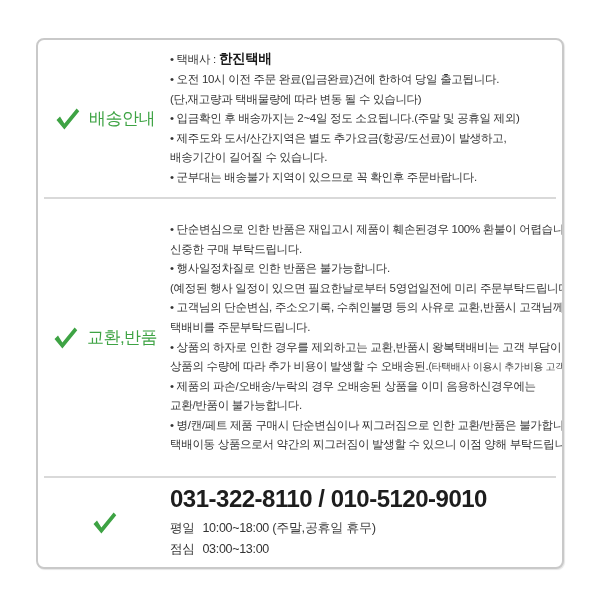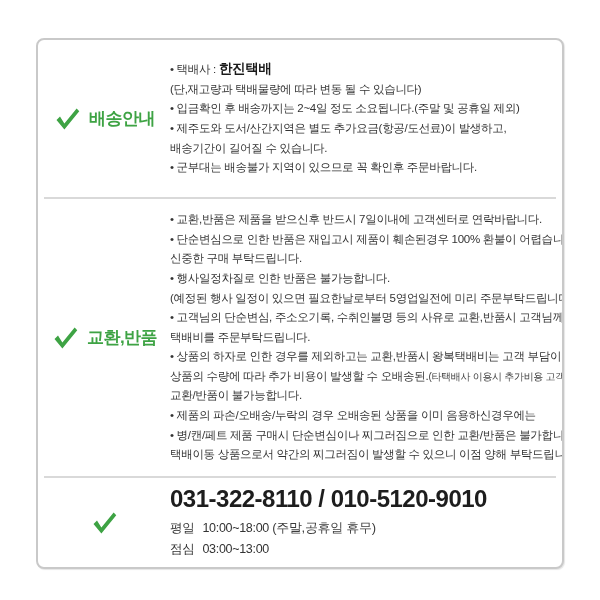--- a/index.html
+++ b/index.html
@@ -14,21 +14,21 @@
   .sec-shipping{height:157px;}
   .sec-returns{height:277px;}
   .sec-support{flex:1;}
   .divider{height:2px;background:#d9d9d9;margin:0 6px;flex:0 0 auto;}
   .label-col{
     flex:0 0 132px;display:flex;align-items:center;justify-content:center;
     gap:8px;
   }
   .check{width:28px;height:28px;flex:0 0 auto;}
   .sec-label{
-    color:#3ea344;font-weight:bold;font-size:17px;letter-spacing:-0.5px;
+    color:#3ea344;font-weight:normal;font-size:17px;letter-spacing:-0.5px;
     white-space:nowrap;
   }
   .content-col{flex:1;display:flex;flex-direction:column;justify-content:center;
     padding-right:7px;}
   .line{
     margin:0;font-size:11.5px;line-height:19.6px;color:#333333;
     letter-spacing:-0.3px;white-space:nowrap;
   }
   .strong{font-size:13.5px;font-weight:bold;color:#1a1a1a;}
   .small{font-size:10px;color:#3c3c3c;}
@@ -49,49 +49,49 @@
 
   <div class="section sec-shipping">
     <div class="label-col">
       <svg class="check" viewBox="0 0 32 32">
         <path d="M4 17 L8 13 L13 21 L27 4 L30 7 L13 28 Z" fill="#3ea344"></path>
       </svg>
       <span class="sec-label">배송안내</span>
     </div>
     <div class="content-col">
       <p class="line"><span>• 택배사 : </span><span class="strong">한진택배</span></p>
+      <p class="line">• 오전 10시 이전 주문 완료(입금완료)건에 한하여 당일 출고됩니다.</p>
       <p class="line">(단,재고량과 택배물량에 따라 변동 될 수 있습니다)</p>
       <p class="line">• 입금확인 후 배송까지는 2~4일 정도 소요됩니다.(주말 및 공휴일 제외)</p>
       <p class="line">• 제주도와 도서/산간지역은 별도 추가요금(항공/도선료)이 발생하고,</p>
       <p class="line">배송기간이 길어질 수 있습니다.</p>
       <p class="line">• 군부대는 배송불가 지역이 있으므로 꼭 확인후 주문바랍니다.</p>
     </div>
   </div>
 
   <div class="divider"></div>
 
   <div class="section sec-returns">
     <div class="label-col">
       <svg class="check" viewBox="0 0 32 32">
         <path d="M4 17 L8 13 L13 21 L27 4 L30 7 L13 28 Z" fill="#3ea344"></path>
       </svg>
       <span class="sec-label">교환,반품</span>
     </div>
     <div class="content-col">
-      <p class="line">• 교환,반품은 제품을 받으신후 반드시 7일이내에 고객센터로 연락바랍니다.</p>
       <p class="line">• 단순변심으로 인한 반품은 재입고시 제품이 훼손된경우 100% 환불이 어렵습니다.</p>
       <p class="line">신중한 구매 부탁드립니다.</p>
       <p class="line">• 행사일정차질로 인한 반품은 불가능합니다.</p>
       <p class="line">(예정된 행사 일정이 있으면 필요한날로부터 5영업일전에 미리 주문부탁드립니다.)</p>
       <p class="line">• 고객님의 단순변심, 주소오기록, 수취인불명 등의 사유로 교환,반품시 고객님께서</p>
       <p class="line">택배비를 주문부탁드립니다.</p>
       <p class="line">• 상품의 하자로 인한 경우를 제외하고는 교환,반품시 왕복택배비는 고객 부담이며,</p>
       <p class="line"><span>상품의 수량에 따라 추가 비용이 발생할 수 오배송된.</span><span class="small">(타택배사 이용시 추가비용 고객부담)</span></p>
+      <p class="line">• 제품의 파손/오배송/누락의 경우 오배송된 상품을 이미 음용하신경우에는</p>
       <p class="line">교환/반품이 불가능합니다.</p>
-      <p class="line">• 제품의 파손/오배송/누락의 경우 오배송된 상품을 이미 음용하신경우에는</p>
       <p class="line">• 병/캔/페트 제품 구매시 단순변심이나 찌그러짐으로 인한 교환/반품은 불가합니다.</p>
       <p class="line">택배이동 상품으로서 약간의 찌그러짐이 발생할 수 있으니 이점 양해 부탁드립니다.</p>
     </div>
   </div>
 
   <div class="divider"></div>
 
   <div class="section sec-support">
     <div class="label-col">
       <svg class="check" viewBox="0 0 32 32">

